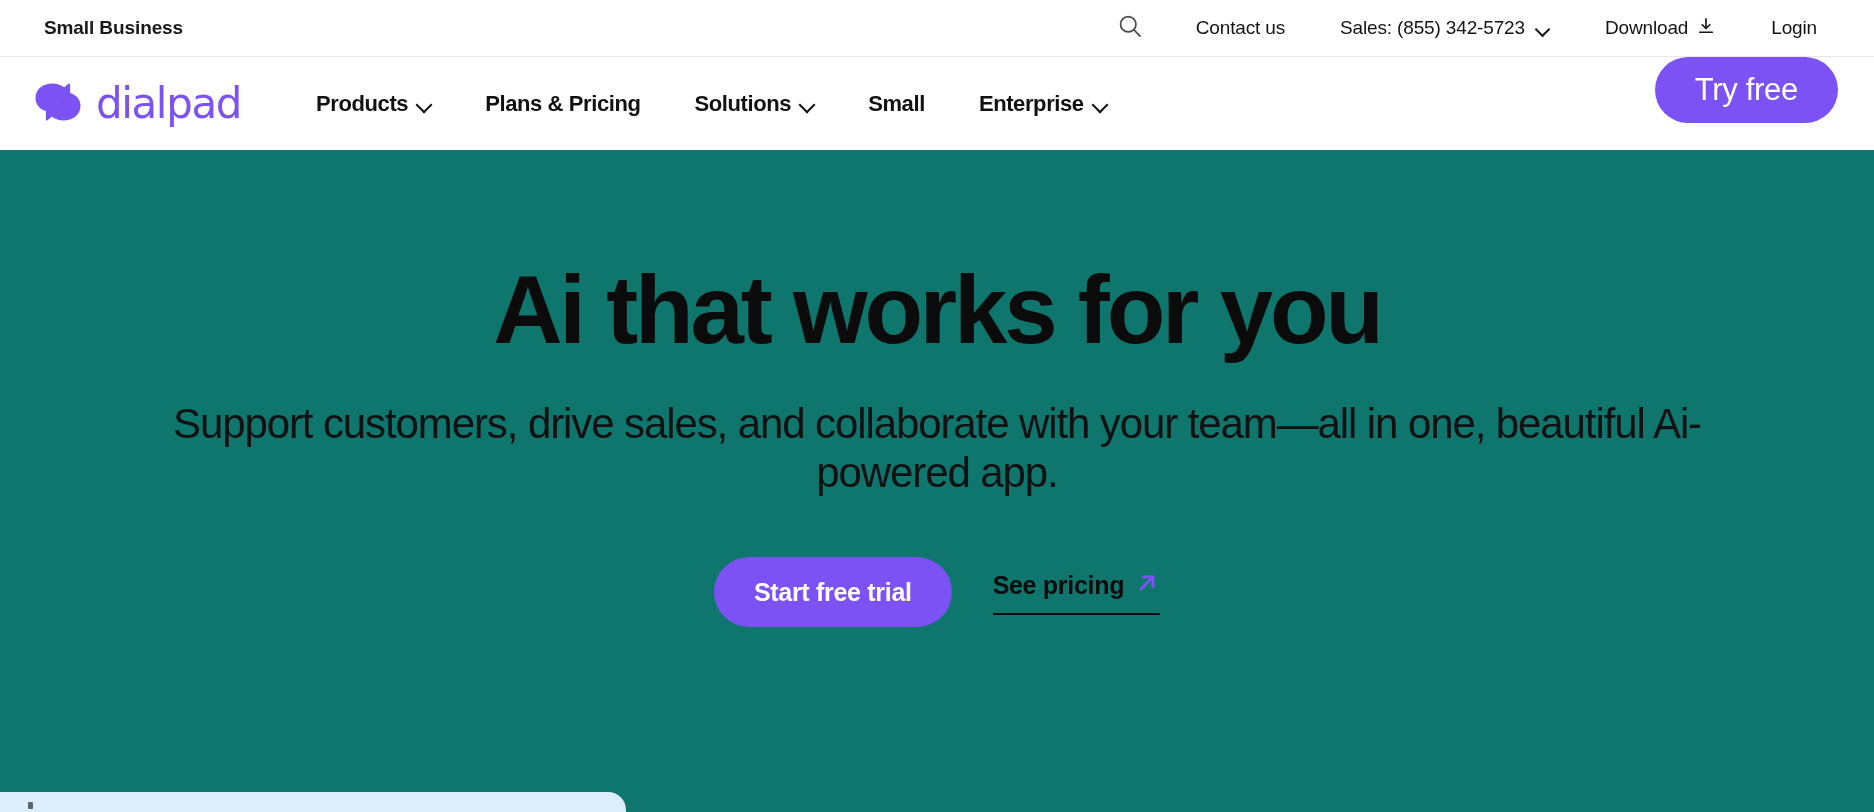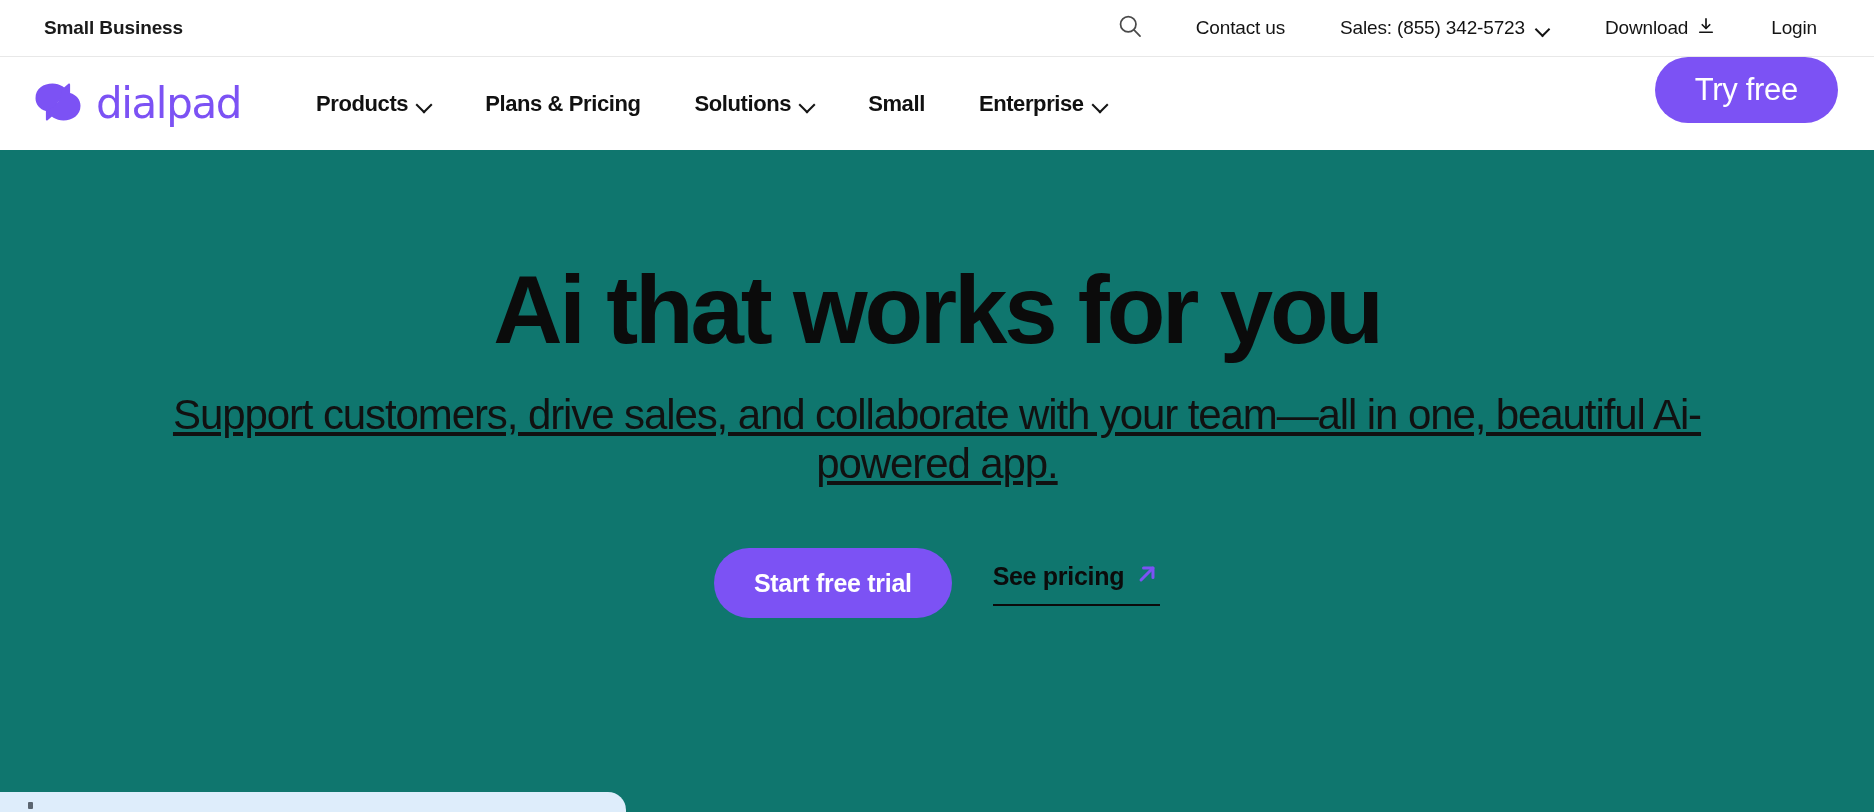--- a/index.html
+++ b/index.html
@@ -168,28 +168,27 @@
   }
   .hero-title {
     font-size: 96px;
     line-height: 1.0;
     font-weight: 700;
     letter-spacing: -3.2px;
     color: #0b0b0b;
     margin: 0 auto;
   }
   .hero-sub {
-    margin: 32px auto 0;
+    margin: 41px auto 0;
     max-width: 1660px;
     font-size: 42px;
     line-height: 1.17;
     font-weight: 400;
     letter-spacing: -1.1px;
     color: #111111;
-    text-decoration: underline;
   }
   .hero-cta {
     margin-top: 60px;
     display: flex;
     align-items: center;
     justify-content: center;
     gap: 41px;
   }
   .btn-primary {
     background: #7C52F4;

